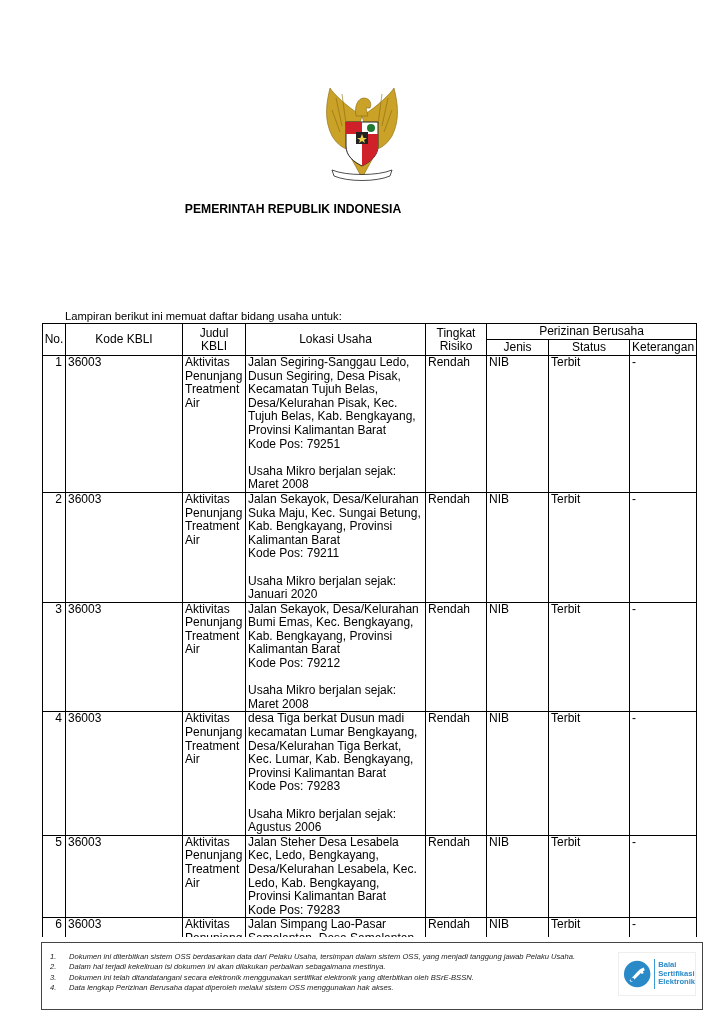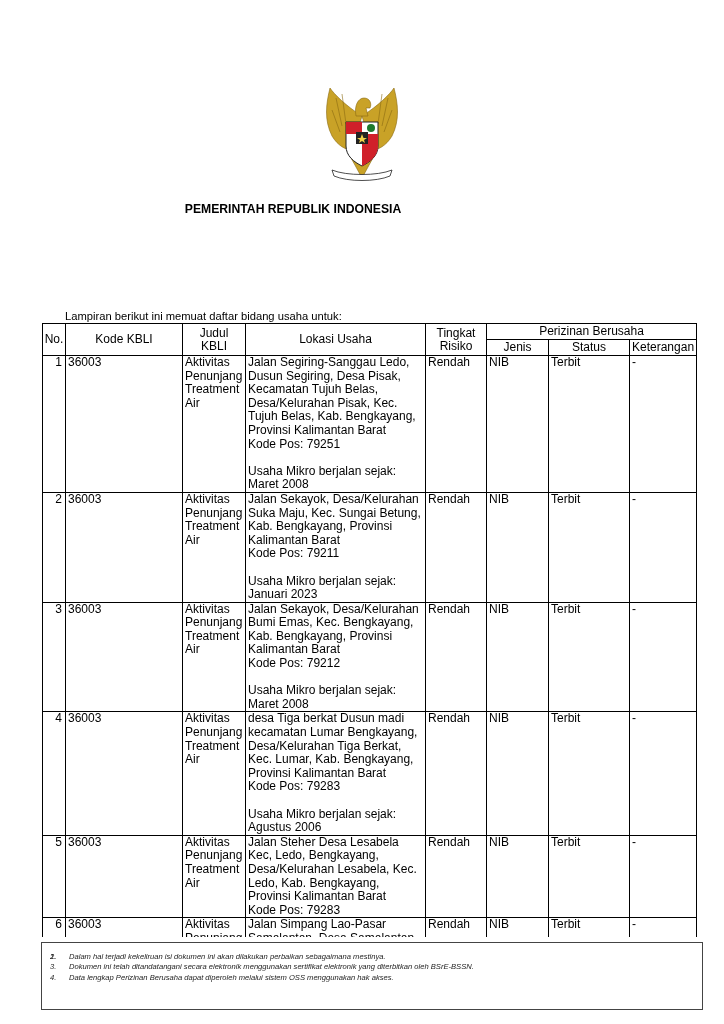--- a/index.html
+++ b/index.html
@@ -102,21 +102,21 @@
           <td class="c-ket">-</td>
         </tr>
         <tr>
           <td class="c-no">2</td>
           <td class="c-kode">36003</td>
           <td class="c-judul">Aktivitas Penunjang Treatment Air</td>
           <td class="c-lokasi lok">
             <p>Jalan Sekayok, Desa/Kelurahan Suka Maju, Kec. Sungai Betung, Kab. Bengkayang, Provinsi Kalimantan Barat</p>
             <p>Kode Pos: 79211</p>
             <div class="gap"></div>
-            <p>Usaha Mikro berjalan sejak: Januari 2023</p>
+            <p>Usaha Mikro berjalan sejak: Januari 2020</p>
           </td>
           <td class="c-tingkat">Rendah</td>
           <td class="c-jenis">NIB</td>
           <td class="c-status">Terbit</td>
           <td class="c-ket">-</td>
         </tr>
         <tr>
           <td class="c-no">3</td>
           <td class="c-kode">36003</td>
           <td class="c-judul">Aktivitas Penunjang Treatment Air</td>
@@ -170,18 +170,31 @@
           <td class="c-jenis">NIB</td>
           <td class="c-status">Terbit</td>
           <td class="c-ket">-</td>
         </tr>
       </tbody>
   </table>
 </div>
 
 <div class="footer">
   <ol id="notes">
-      <li><span class="n">1.</span></li>
+      <li><span class="n">1.</span><span>Dokumen ini diterbitkan sistem OSS berdasarkan data dari Pelaku Usaha, tersimpan dalam sistem OSS, yang menjadi tanggung jawab Pelaku Usaha.</span></li>
       <li><span class="n">2.</span><span>Dalam hal terjadi kekeliruan isi dokumen ini akan dilakukan perbaikan sebagaimana mestinya.</span></li>
       <li><span class="n">3.</span><span>Dokumen ini telah ditandatangani secara elektronik menggunakan sertifikat elektronik yang diterbitkan oleh BSrE-BSSN.</span></li>
       <li><span class="n">4.</span><span>Data lengkap Perizinan Berusaha dapat diperoleh melalui sistem OSS menggunakan hak akses.</span></li>
     </ol>
+  <div class="bse">
+    <svg class="logo" viewBox="0 0 30 30">
+      <circle cx="15" cy="15" r="14" fill="#2a8ac8"></circle>
+      <path d="M7 22 C10 18 14 14 18 10 L22 8 L23 11 L21 12 L22 14 L20 15 L19 14 L11 22 C10 24 8 24 7 22 Z" fill="#fff"></path>
+      <circle cx="10" cy="21" r="2" fill="#2a8ac8"></circle>
+    </svg>
+    <div class="sep"></div>
+    <div class="txt">
+      <div>Balai</div>
+      <div>Sertifikasi</div>
+      <div>Elektronik</div>
+    </div>
+  </div>
 </div>
 
 </body></html>

